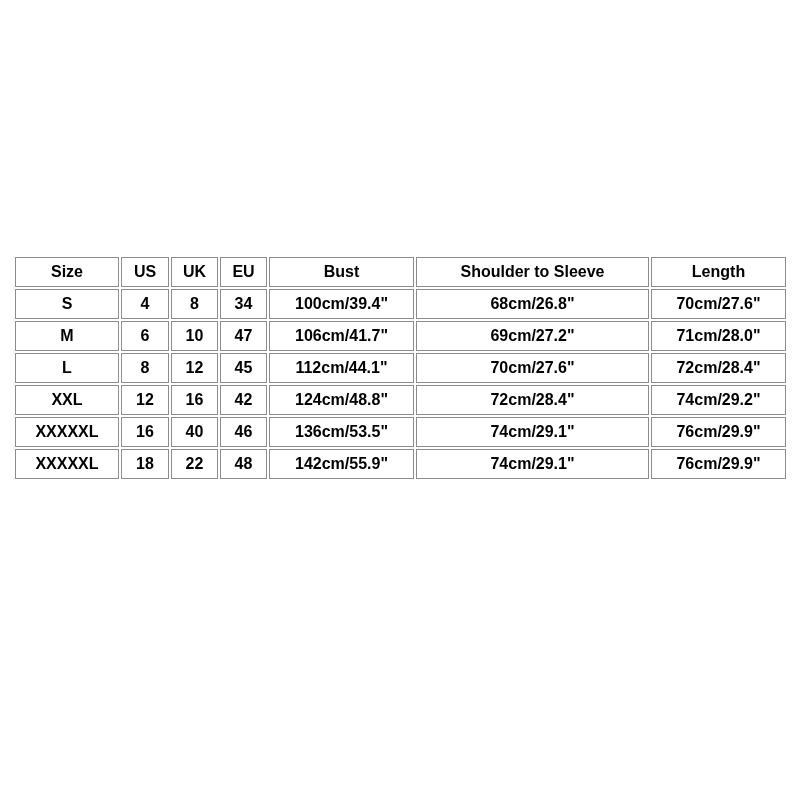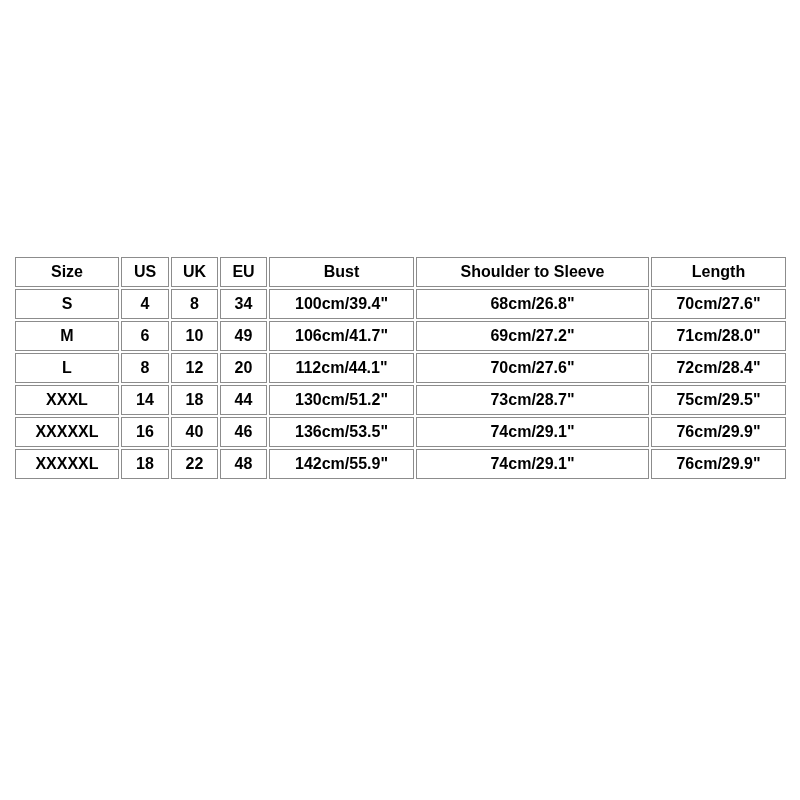--- a/index.html
+++ b/index.html
@@ -72,42 +72,42 @@
           <td>8</td>
           <td>34</td>
           <td>100cm/39.4"</td>
           <td>68cm/26.8"</td>
           <td>70cm/27.6"</td>
         </tr>
         <tr>
           <td>M</td>
           <td>6</td>
           <td>10</td>
-          <td>49</td>
+          <td>47</td>
           <td>106cm/41.7"</td>
           <td>69cm/27.2"</td>
           <td>71cm/28.0"</td>
         </tr>
         <tr>
           <td>L</td>
           <td>8</td>
           <td>12</td>
-          <td>20</td>
+          <td>45</td>
           <td>112cm/44.1"</td>
           <td>70cm/27.6"</td>
           <td>72cm/28.4"</td>
         </tr>
         <tr>
-          <td>XXXL</td>
-          <td>14</td>
-          <td>18</td>
-          <td>44</td>
-          <td>130cm/51.2"</td>
-          <td>73cm/28.7"</td>
-          <td>75cm/29.5"</td>
+          <td>XXL</td>
+          <td>12</td>
+          <td>16</td>
+          <td>42</td>
+          <td>124cm/48.8"</td>
+          <td>72cm/28.4"</td>
+          <td>74cm/29.2"</td>
         </tr>
         <tr>
           <td>XXXXXL</td>
           <td>16</td>
           <td>40</td>
           <td>46</td>
           <td>136cm/53.5"</td>
           <td>74cm/29.1"</td>
           <td>76cm/29.9"</td>
         </tr>

